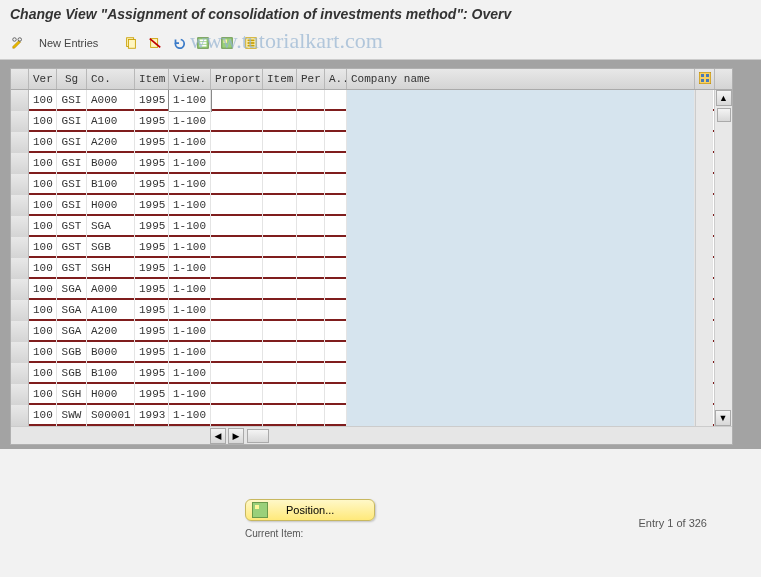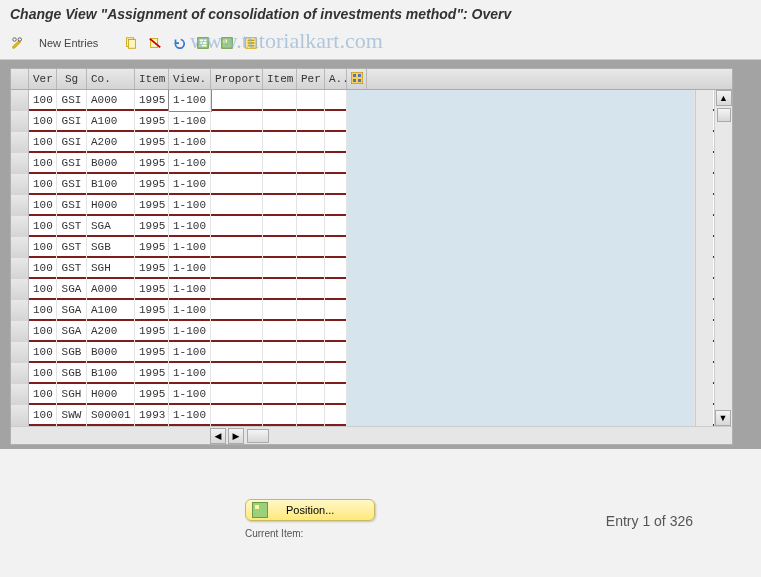--- a/index.html
+++ b/index.html
@@ -202,23 +202,23 @@
     }
     .current-item {
       position:absolute;
       left: 245px;
       bottom: 18px;
       font-size: 10px;
       color:#555;
     }
     .entry-count {
       position:absolute;
-      right: 68px;
+      right: 54px;
       bottom: 28px;
-      font-size: 14px;
+      font-size: 11px;
       color:#555;
     }
     .hscroll-offset { width:198px; }
   </style>
 </head>
 <body>
 
 <div class="title-bar">
   <span>Change View "Assignment of consolidation of investments method": Overv</span>
 </div>
@@ -283,20 +283,21 @@
       <div class="cell c-sel"></div>
       <div class="cell c-ver">Ver</div>
       <div class="cell c-sg">Sg</div>
       <div class="cell c-co">Co.</div>
       <div class="cell c-fryr">Item</div>
       <div class="cell c-meth">View.</div>
       <div class="cell c-prop">Proport.</div>
       <div class="cell c-year">Item</div>
       <div class="cell c-per">Per</div>
       <div class="cell c-a">A...</div>
+      <div class="cell c-name">Company name</div>
       <div class="cell c-settings">
         <svg width="12" height="12" viewBox="0 0 12 12">
             <rect x="0" y="0" width="12" height="12" fill="#f8d060" stroke="#b08000"></rect>
             <rect x="2" y="2" width="3" height="3" fill="#4a7ab8"></rect>
             <rect x="7" y="2" width="3" height="3" fill="#4a7ab8"></rect>
             <rect x="2" y="7" width="3" height="3" fill="#4a7ab8"></rect>
             <rect x="7" y="7" width="3" height="3" fill="#4a7ab8"></rect>
           </svg>
       </div>
     </div>

